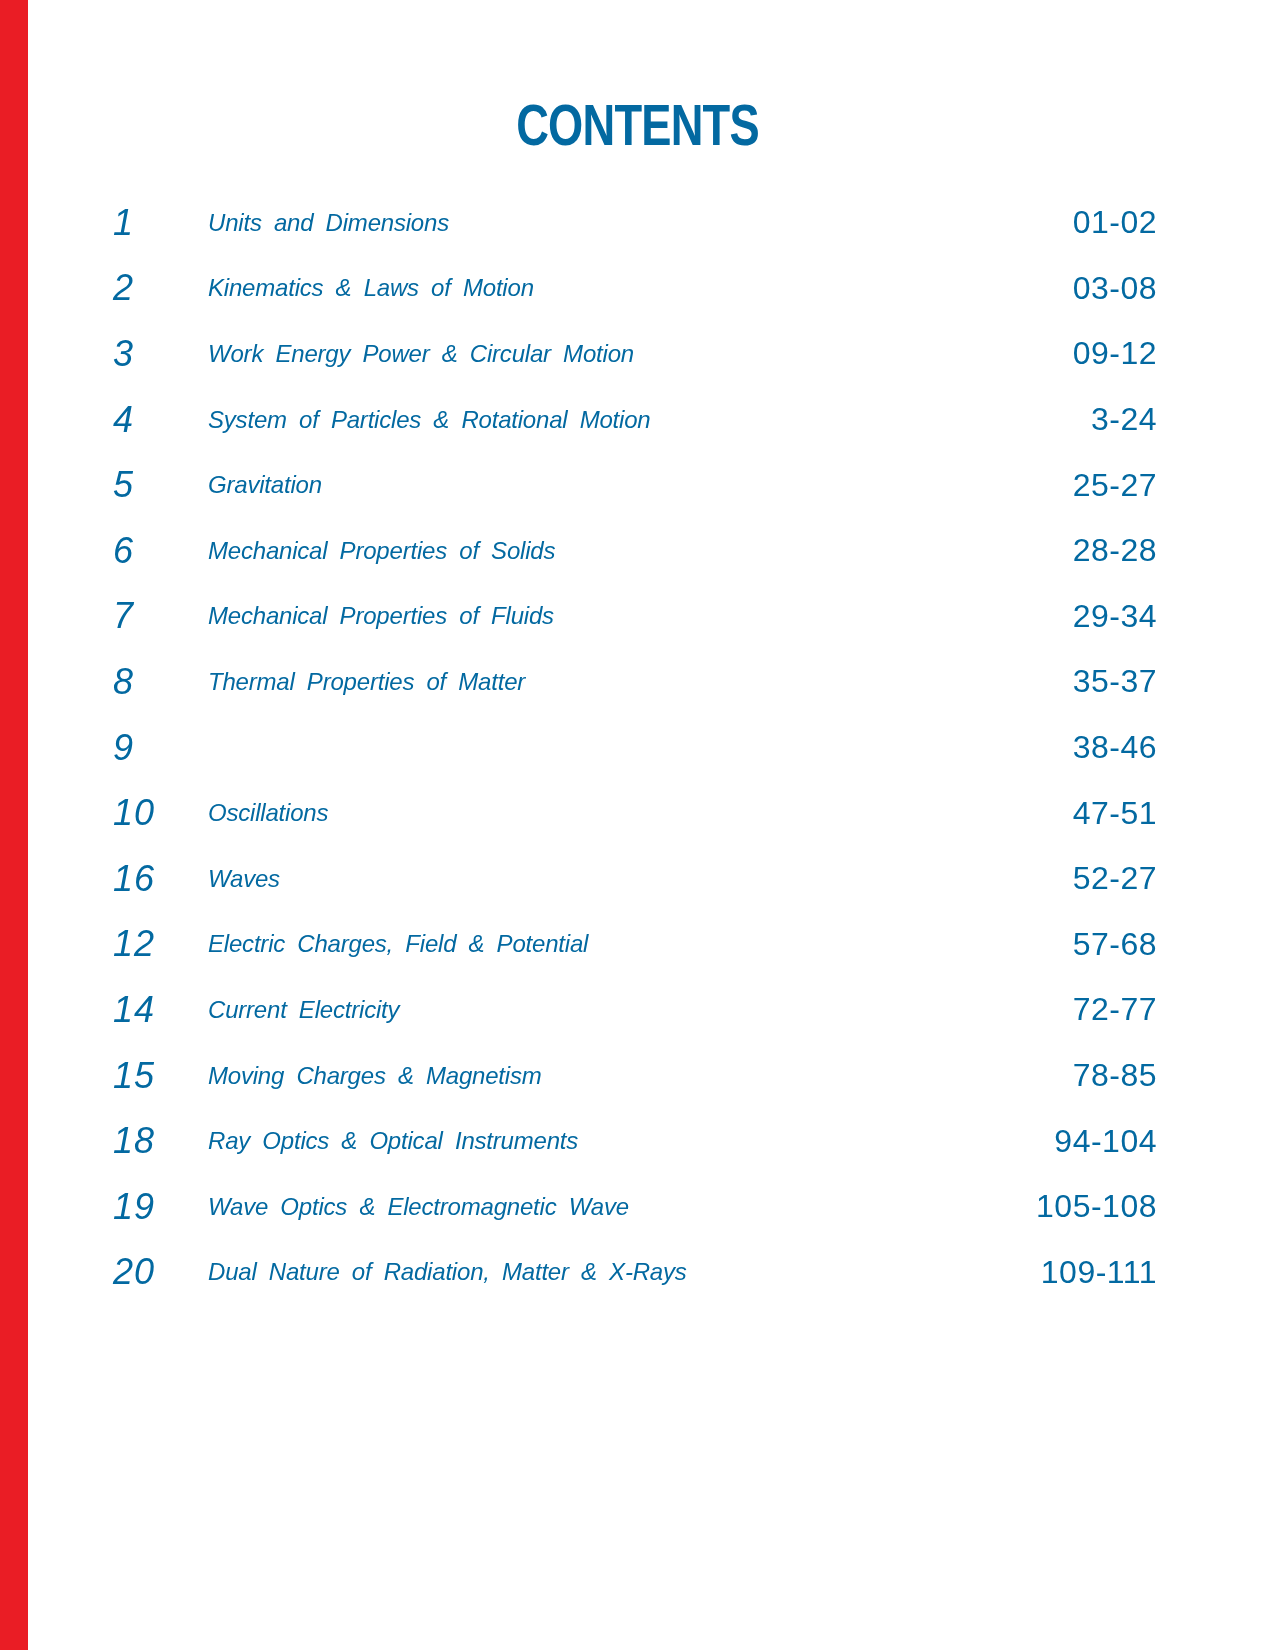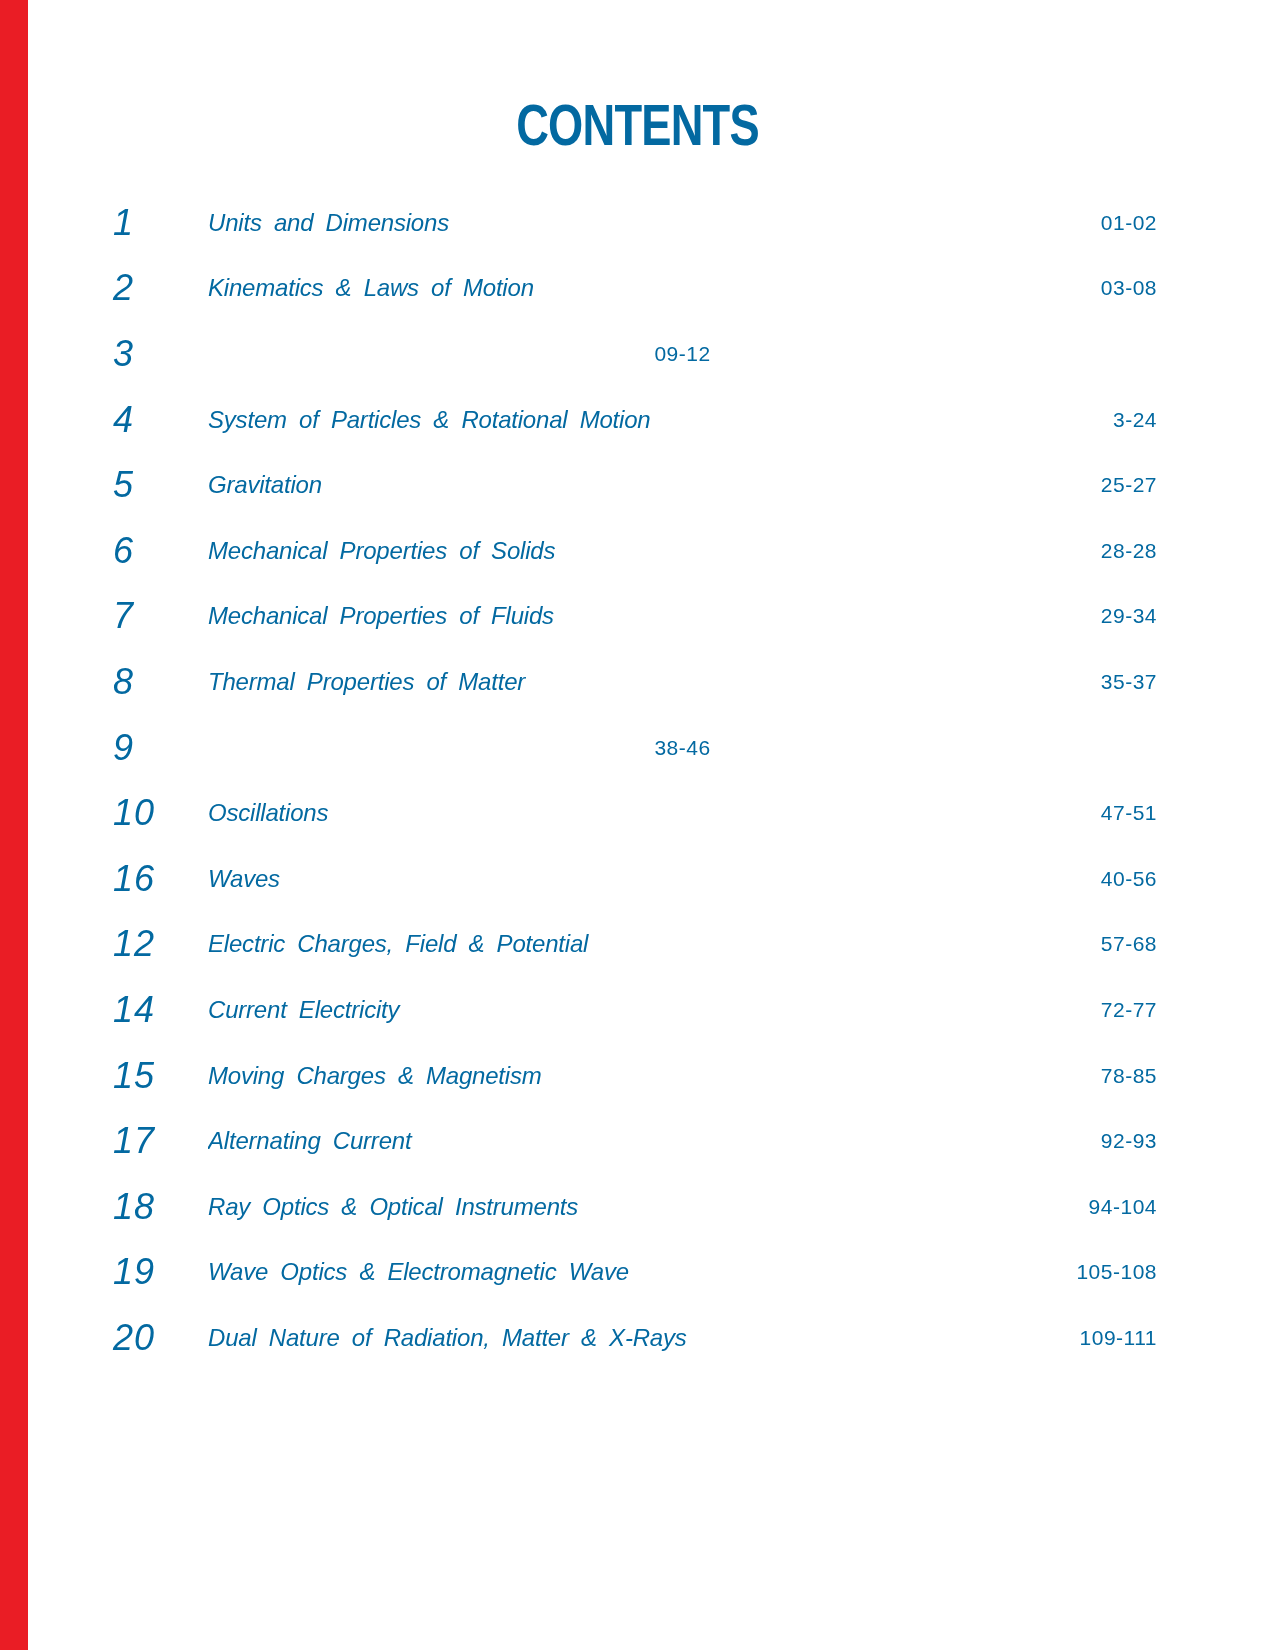--- a/index.html
+++ b/index.html
@@ -55,22 +55,22 @@
   }
   .ctitle {
     font-style: italic;
     font-size: 24px;
     word-spacing: 0.24em;
     letter-spacing: -0.2px;
     white-space: nowrap;
     overflow: hidden;
   }
   .pages {
-    font-size: 21px;
-    text-align: center;
+    font-size: 32px;
+    text-align: right;
     letter-spacing: 0.5px;
     white-space: nowrap;
   }
 </style>
 </head>
 <body>
 
 <div class="page" style="color: #0369a1; background: rgb(255, 255, 255);">
   <div class="stripe" style="background: rgb(234, 29, 37);"></div>
   <h1 class="title"><span class="title-inner">CONTENTS</span></h1>
@@ -82,20 +82,21 @@
   </div>
 
   <div class="row">
     <span class="num">2</span>
     <span class="ctitle">Kinematics &amp; Laws of Motion</span>
     <span class="pages">03-08</span>
   </div>
 
   <div class="row">
     <span class="num">3</span>
+    <span class="ctitle">Work Energy Power &amp; Circular Motion</span>
     <span class="pages">09-12</span>
   </div>
 
   <div class="row">
     <span class="num">4</span>
     <span class="ctitle">System of Particles &amp; Rotational Motion</span>
     <span class="pages">3-24</span>
   </div>
 
   <div class="row">
@@ -129,21 +130,21 @@
 
   <div class="row">
     <span class="num">10</span>
     <span class="ctitle">Oscillations</span>
     <span class="pages">47-51</span>
   </div>
 
   <div class="row">
     <span class="num">16</span>
     <span class="ctitle">Waves</span>
-    <span class="pages">40-56</span>
+    <span class="pages">52-27</span>
   </div>
 
   <div class="row">
     <span class="num">12</span>
     <span class="ctitle">Electric Charges, Field &amp; Potential</span>
     <span class="pages">57-68</span>
   </div>
 
 
   <div class="row">
@@ -152,25 +153,20 @@
     <span class="pages">72-77</span>
   </div>
 
   <div class="row">
     <span class="num">15</span>
     <span class="ctitle">Moving Charges &amp; Magnetism</span>
     <span class="pages">78-85</span>
   </div>
 
 
-  <div class="row">
-    <span class="num">17</span>
-    <span class="ctitle">Alternating Current</span>
-    <span class="pages">92-93</span>
-  </div>
 
   <div class="row">
     <span class="num">18</span>
     <span class="ctitle">Ray Optics &amp; Optical Instruments</span>
     <span class="pages">94-104</span>
   </div>
 
   <div class="row">
     <span class="num">19</span>
     <span class="ctitle">Wave Optics &amp; Electromagnetic Wave</span>

